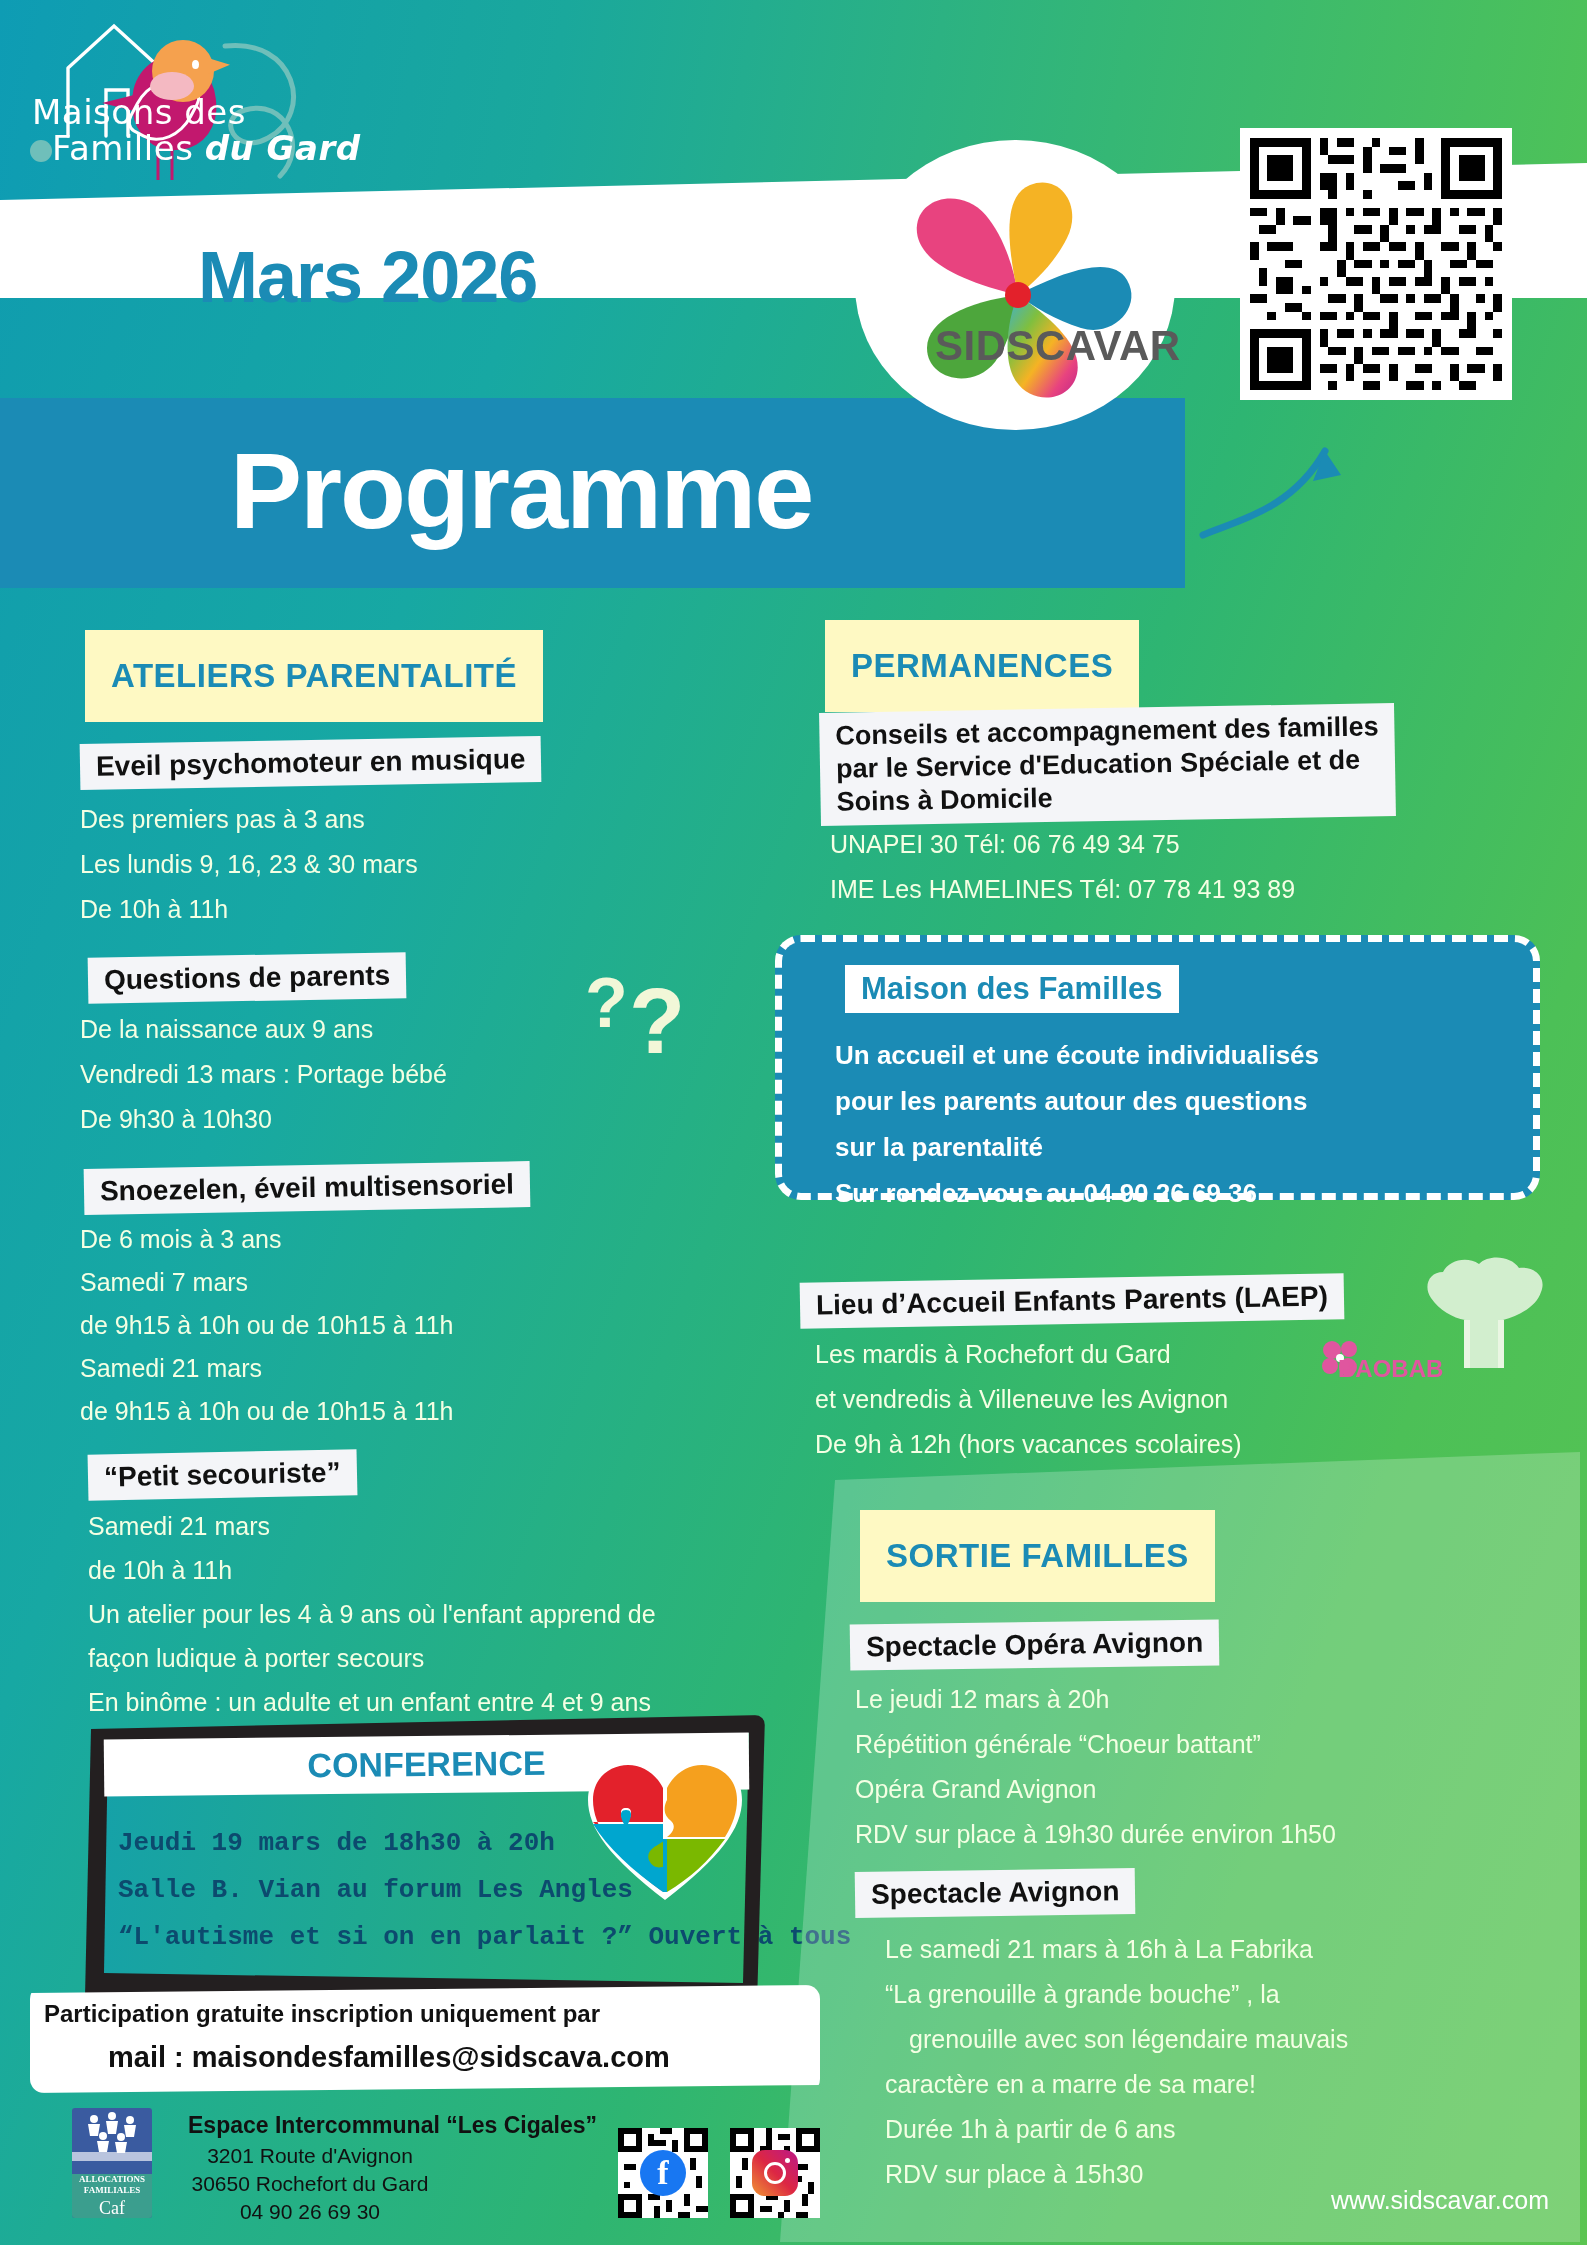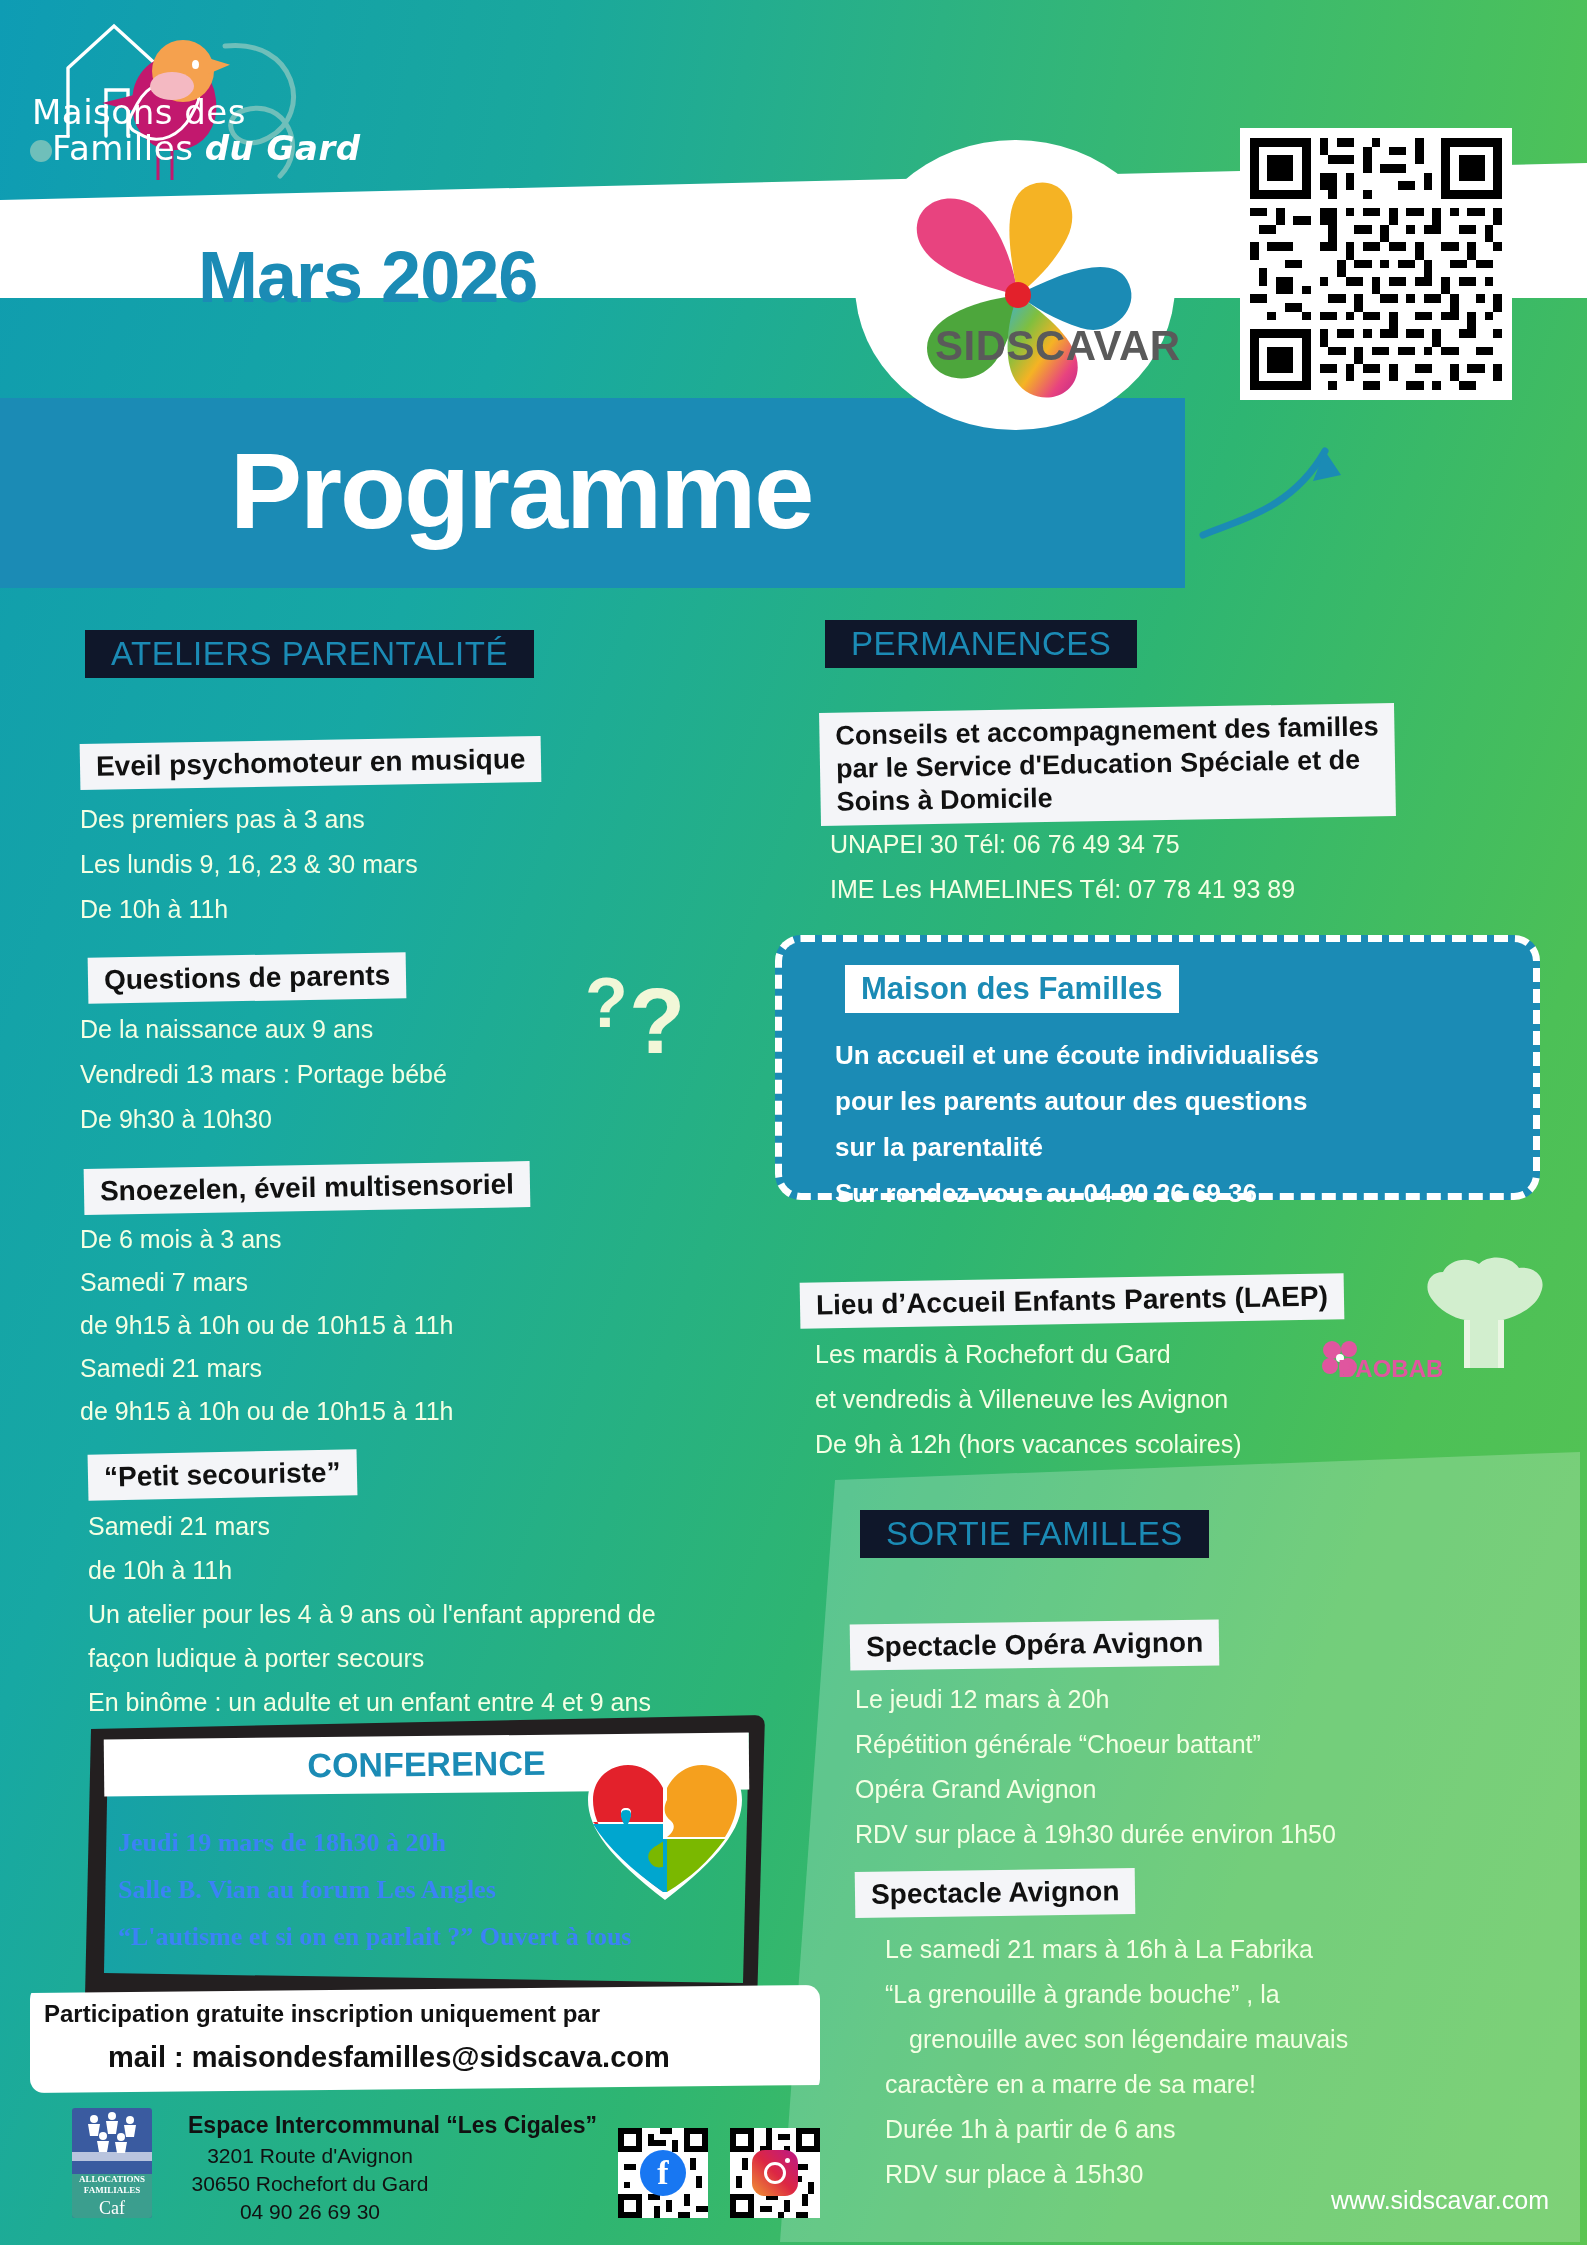--- a/index.html
+++ b/index.html
@@ -76,22 +76,22 @@
   .sids-name { position:absolute; left:80px; top:182px; font-size:42px; font-weight:bold;
     color:#5a5a5a; letter-spacing:.5px; font-family:"Liberation Sans", sans-serif; }
 
   
   .qr-top { position:absolute; left:1240px; top:128px; width:272px; height:272px;
     background:#fff; padding:10px; }
   .qr-arrow { position:absolute; left:1195px; top:425px; }
 
   
   .sec-title {
-    position:absolute; background:#0f172a; color:#1b8bb5; font-weight:normal;
-    font-size:33px; letter-spacing:.5px; padding:5px 26px;
+    position:absolute; background:#fef9c3; color:#1b8bb5; font-weight:bold;
+    font-size:33px; letter-spacing:.5px; padding:27px 26px;
     font-family:"Liberation Sans", sans-serif; white-space:nowrap;
   }
   .sub-title {
     position:absolute; background:#f4f5f8; color:#111; font-weight:bold;
     font-size:28px; padding:7px 16px; white-space:nowrap;
     font-family:"Liberation Sans", sans-serif;
   }
   .body-line {
     position:absolute; color:#f4ffe3; font-size:25px; white-space:nowrap;
     font-family:"Liberation Sans", sans-serif;
@@ -139,22 +139,22 @@
     background:linear-gradient(100deg,#15a1a9,#2db46f);
     clip-path:polygon(4px 12px, 645px 0, 639px 250px, 0 240px);
   }
   .conf-title {
     position:absolute; left:104px; top:1736px; width:645px;
     background:#fff; color:#1b8bb5; font-weight:bold; font-size:34px;
     text-align:center; padding:9px 0; font-family:"Liberation Sans", sans-serif;
     transform:rotate(-0.6deg);
   }
   .conf-line {
-    position:absolute; color:#3b82f6; font-weight:bold; font-size:26px;
-    font-family:Liberation Serif, serif; white-space:nowrap;
+    position:absolute; color:#0c4a6e; font-weight:bold; font-size:26px;
+    font-family:Liberation Mono, monospace; white-space:nowrap;
   }
   .puzzle-heart { position:absolute; left:580px; top:1750px; }
 
   
   .part-box {
     position:absolute; left:30px; top:1985px; width:790px; height:108px;
     background:#fff; border-radius:14px;
     clip-path:polygon(0 8px, 790px 0, 790px 100px, 0 108px);
   }
   .part-l1 { position:absolute; left:44px; top:2000px; font-size:24px; font-weight:bold;

